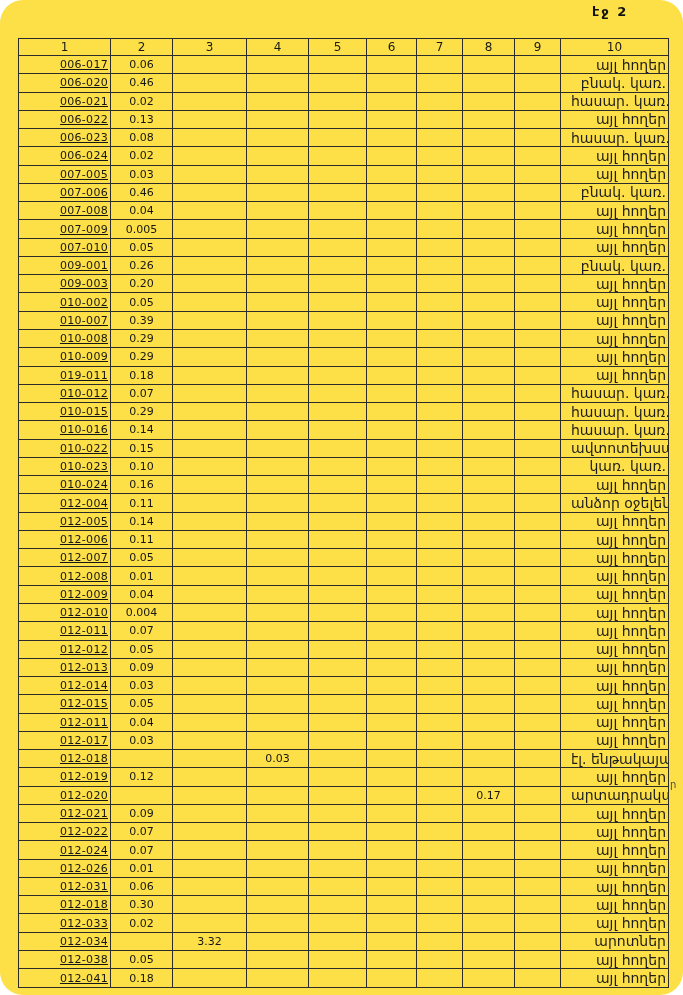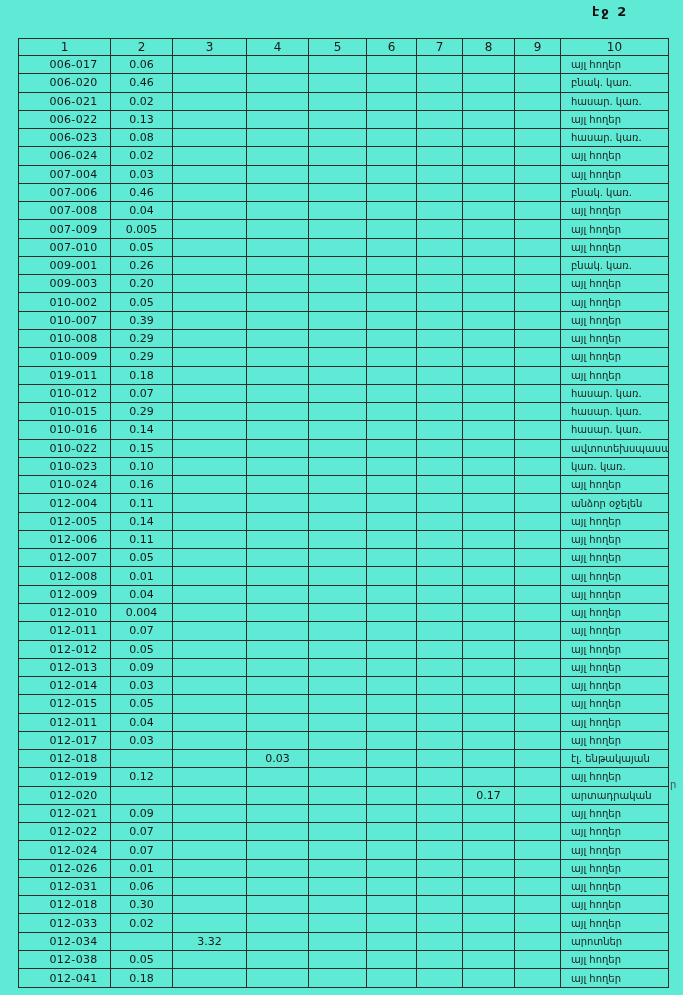--- a/index.html
+++ b/index.html
@@ -6,21 +6,22 @@
   html, body { background: #ffffff; }
   body {
     width: 683px; height: 995px;
     position: relative;
     overflow: hidden;
     font-family: "DejaVu Sans", sans-serif;
     color: #161616;
   }
   .scan-page {
     position: absolute; inset: 0;
-    background: #5eead4;
+    background: #fde047;
+    border-radius: 23px;
   }
   .page-label {
     position: absolute;
     top: 4px; left: 592px;
     font-size: 13px;
     font-weight: bold;
     letter-spacing: 2px;
     color: #111;
   }
   table.grid {
@@ -38,23 +39,23 @@
     vertical-align: middle;
   }
   .grid thead th {
     font-weight: normal;
     font-size: 12px;
     text-align: center;
     height: 17px;
     color: #1a1a1a;
   }
   .grid td { font-size: 11px; }
-  td.code { text-align: center; padding-left: 20px; letter-spacing: 0.3px; }
+  td.code { text-align: right; padding-left: 20px; letter-spacing: 0.3px; text-decoration: underline; }
   td.num  { text-align: center; }
-  td.use  { text-align: left; padding-left: 10px; font-size: 10px; color: #1d1d1d; }
+  td.use  { text-align: right; padding-left: 10px; font-size: 14px; color: #1d1d1d; }
   .margin-note {
     position: absolute;
     left: 670px; top: 779px;
     font-size: 10px;
     color: #4a4a4a;
   }
 </style>
 </head>
 <body>
 
@@ -158,21 +159,21 @@
           <td class="num"></td>
           <td class="num"></td>
           <td class="num"></td>
           <td class="num"></td>
           <td class="num"></td>
           <td class="num"></td>
           <td class="num"></td>
           <td class="use">այլ հողեր</td>
         </tr>
         <tr>
-          <td class="code">007-004</td>
+          <td class="code">007-005</td>
           <td class="num">0.03</td>
           <td class="num"></td>
           <td class="num"></td>
           <td class="num"></td>
           <td class="num"></td>
           <td class="num"></td>
           <td class="num"></td>
           <td class="num"></td>
           <td class="use">այլ հողեր</td>
         </tr>

